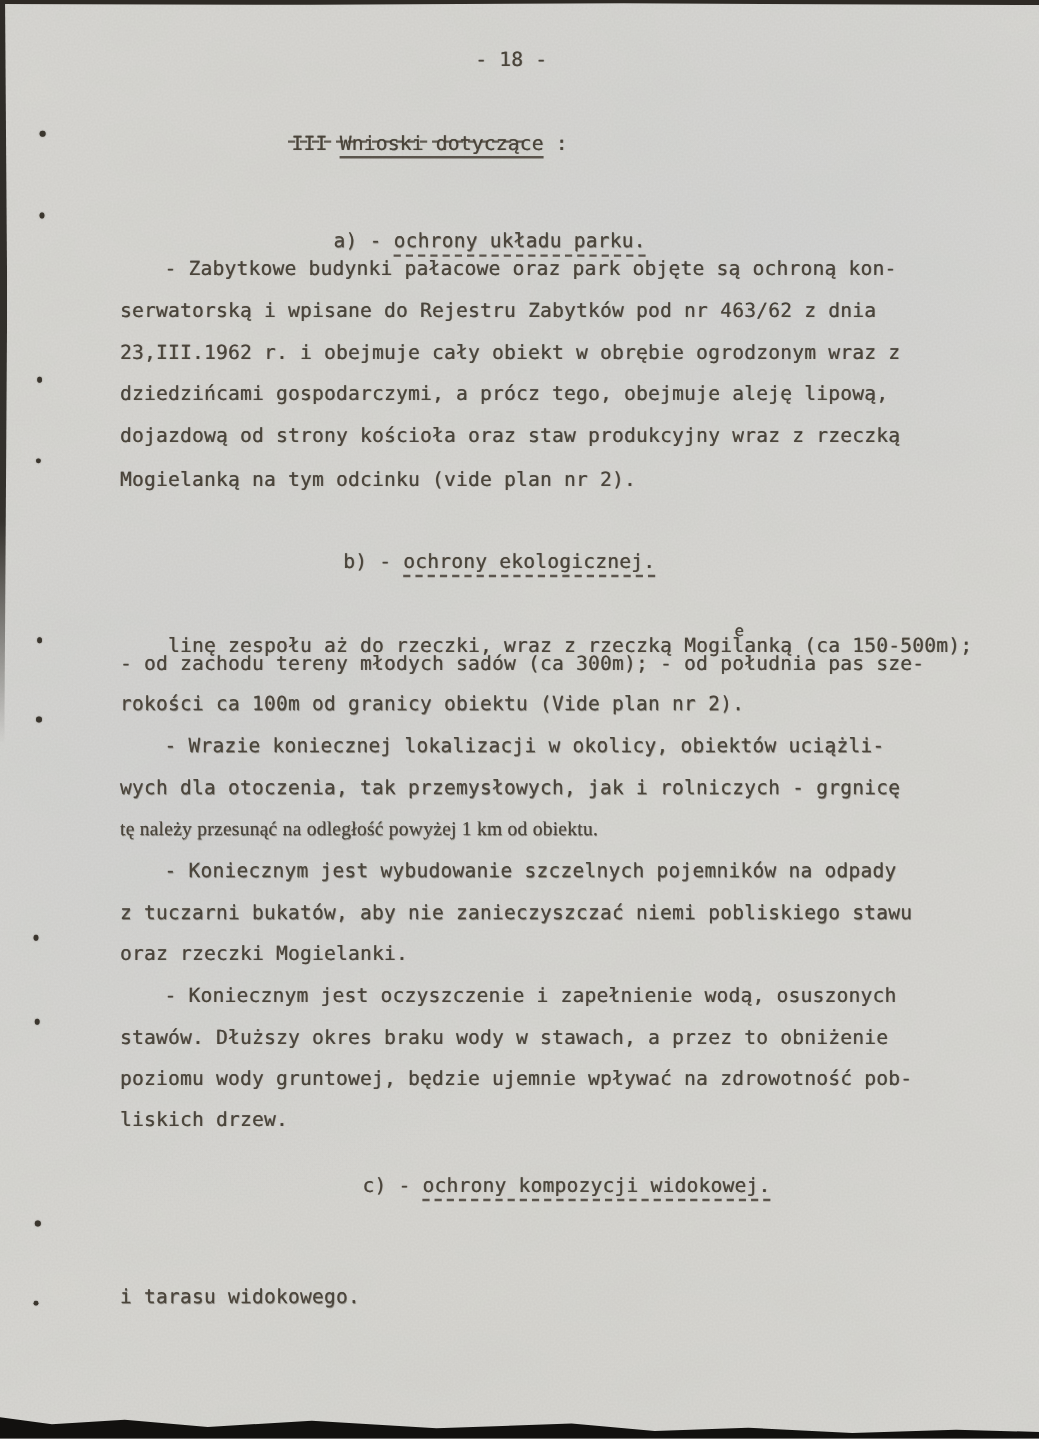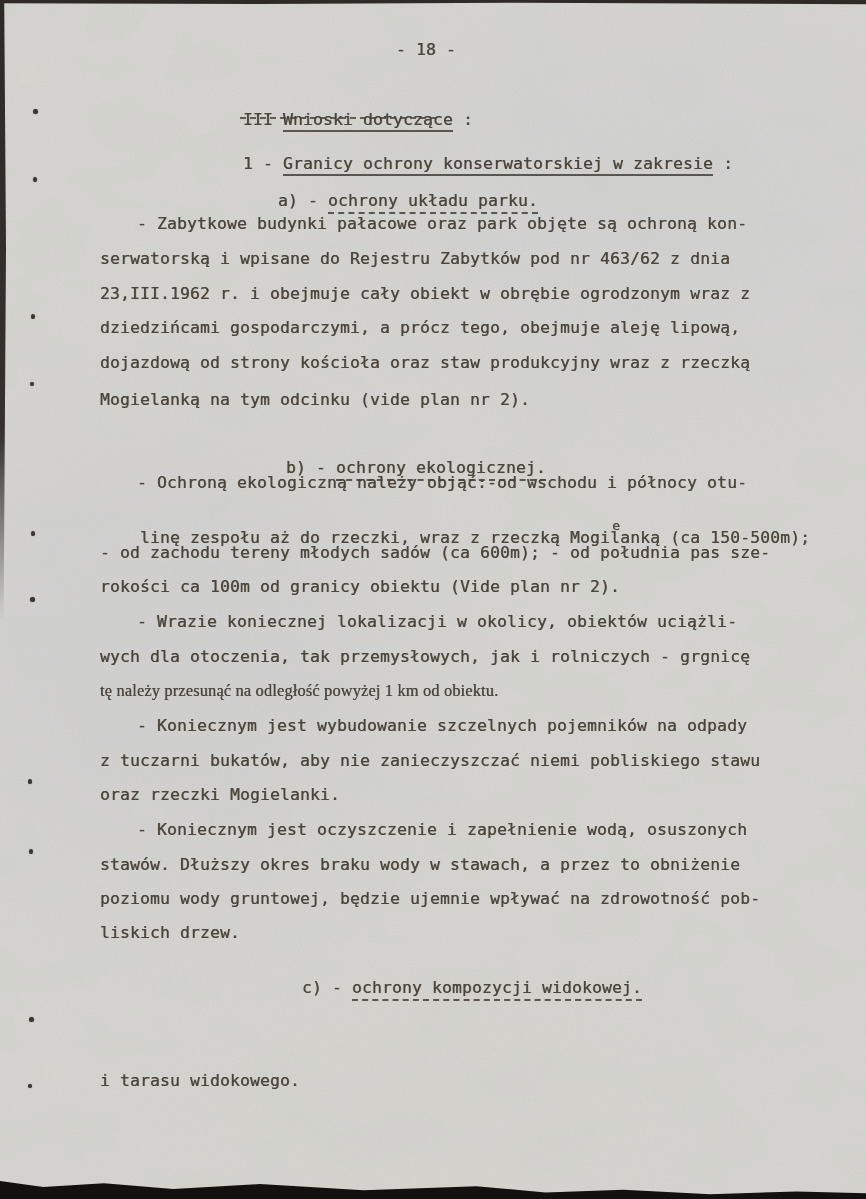--- a/index.html
+++ b/index.html
@@ -78,44 +78,40 @@
   <div class="speck" style="left:29px;top:1017px;width:5px;height:5px;"></div>
   <div class="speck" style="left:28px;top:1084px;width:4px;height:4px;"></div>
 
   <div class="line" style="top:40px;left:396px;">- 18 -</div>
 
   <div class="line" style="top:90px;left:203px;">
     <span>III </span><span class="u-solid">Wnioski dotyczące</span><span> :</span>
   </div>
   <div class="dash-row" style="top:117px;left:240px;width:196px;"></div>
 
-  <div class="line" style="top:134px;left:203px;">
-    <span>1 - </span><span class="u-solid">Granicy ochrony konserwatorskiej w zakresie</span><span> :</span>
-  </div>
 
   <div class="line" style="top:171px;left:238px;">
     <span>a) - </span><span class="u-dash">ochrony układu parku.</span>
   </div>
 
   <div class="line" style="top:214px;left:137px;">- Zabytkowe budynki pałacowe oraz park objęte są ochroną kon-</div>
   <div class="line" style="top:249px;left:100px;">serwatorską i wpisane do Rejestru Zabytków pod nr 463/62 z dnia</div>
   <div class="line" style="top:284px;left:100px;">23,III.1962 r. i obejmuje cały obiekt w obrębie ogrodzonym wraz z</div>
   <div class="line" style="top:318px;left:100px;text-align:right;">dziedzińcami gospodarczymi, a prócz tego, obejmuje aleję lipową,</div>
   <div class="line" style="top:353px;left:100px;">dojazdową od strony kościoła oraz staw produkcyjny wraz z rzeczką</div>
   <div class="line" style="top:390px;left:100px;">Mogielanką na tym odcinku (vide plan nr 2).</div>
 
   <div class="line" style="top:438px;left:246px;">
     <span>b) - </span><span class="u-dash">ochrony ekologicznej.</span>
   </div>
 
-  <div class="line" style="top:473px;left:137px;">- Ochroną ekologiczną należy objąć:-od wschodu i północy otu-</div>
   <div class="line" style="top:508px;left:100px;">
     <span>linę zespołu aż do rzeczki, wraz z rzeczką Mogi</span><span class="sup">e</span><span>lanką (ca 150-500m);</span>
   </div>
-  <div class="line" style="top:543px;left:100px;">- od zachodu tereny młodych sadów (ca 600m); - od południa pas sze-</div>
+  <div class="line" style="top:543px;left:100px;">- od zachodu tereny młodych sadów (ca 300m); - od południa pas sze-</div>
   <div class="line" style="top:577px;left:100px;">rokości ca 100m od granicy obiektu (Vide plan nr 2).</div>
 
   <div class="line" style="top:612px;left:137px;">- Wrazie koniecznej lokalizacji w okolicy, obiektów uciążli-</div>
   <div class="line" style="top:647px;left:100px;">wych dla otoczenia, tak przemysłowych, jak i rolniczych - grgnicę</div>
   <div class="line" style="top:681px;left:100px;font-family:Liberation Serif, serif;">tę należy przesunąć na odległość powyżej 1 km od obiektu.</div>
 
   <div class="line" style="top:716px;left:137px;">- Koniecznym jest wybudowanie szczelnych pojemników na odpady</div>
   <div class="line" style="top:751px;left:100px;">z tuczarni bukatów, aby nie zanieczyszczać niemi pobliskiego stawu</div>
   <div class="line" style="top:785px;left:100px;">oraz rzeczki Mogielanki.</div>
 

